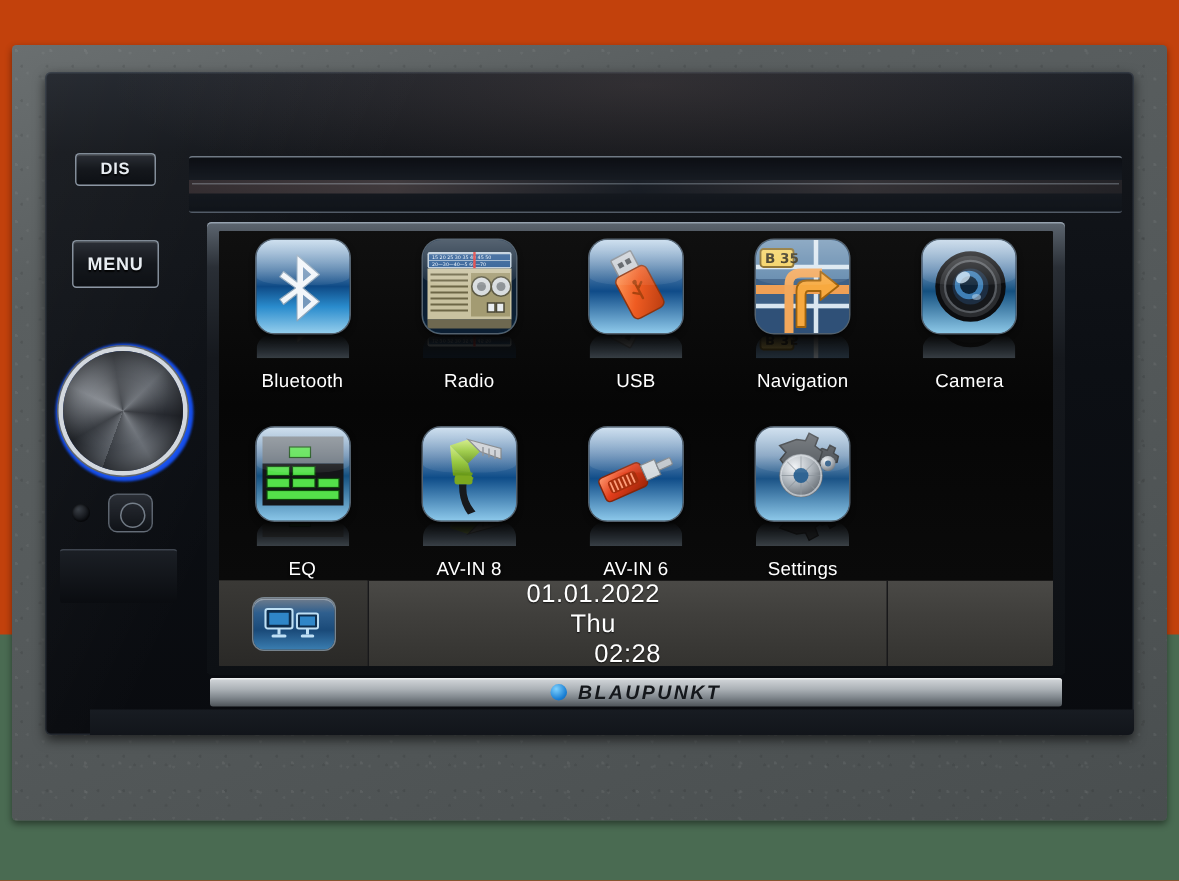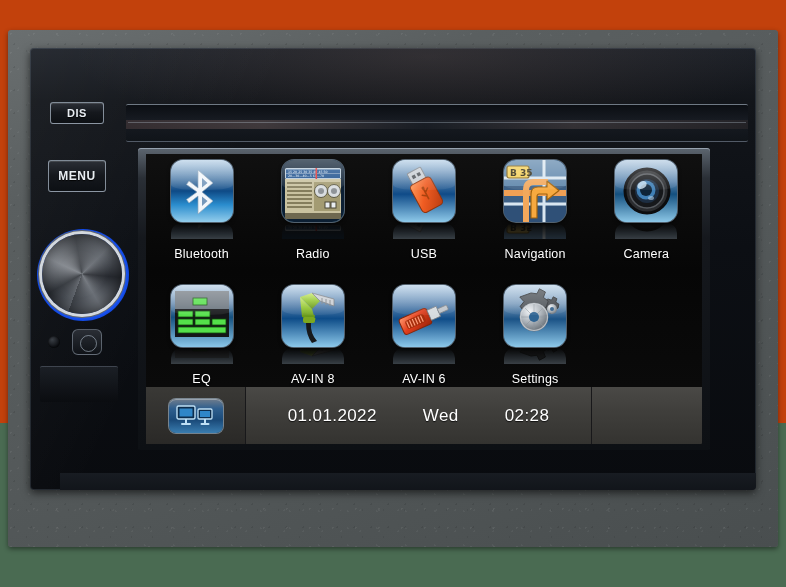--- a/index.html
+++ b/index.html
@@ -290,20 +290,21 @@
     display: flex;
     align-items: stretch;
     background: linear-gradient(180deg, #4a4946 0%, #403f3c 40%, #343330 100%);
     border-top: 1px solid #0a0a0a;
   }
   .status-cell {
     display: flex;
     align-items: center;
     justify-content: center;
     border-right: 1px solid #18181a;
+    flex-direction: column;
   }
   .sb-left   { width: 100px; background: linear-gradient(180deg, #3a3936, #2a2927); }
   .sb-middle { flex: 1; gap: 0; }
   .sb-right  { width: 110px; border-right: none; }
 
   .sb-text {
     color: #ffffff;
     font-size: 17px;
     letter-spacing: 0.4px;
     text-shadow: 0 1px 1px rgba(0,0,0,0.75);
@@ -889,26 +890,30 @@
                 <rect x="5" y="19" width="10" height="2" rx="1" fill="#bfe0f5"></rect>
                 <rect x="22" y="5" width="14" height="10" rx="1.2" fill="#0d2d4d" stroke="#bfe0f5" stroke-width="1.3"></rect>
                 <rect x="24" y="7" width="10" height="6" fill="#2f86c8"></rect>
                 <rect x="28" y="15" width="2" height="4" fill="#bfe0f5"></rect>
                 <rect x="24.5" y="19" width="9" height="2" rx="1" fill="#bfe0f5"></rect>
               </svg>
             </div>
           </div>
           <div class="status-cell sb-middle">
             <span class="sb-text sb-date">01.01.2022</span>
-            <span class="sb-text sb-day">Wed</span>
+            <span class="sb-text sb-day">Thu</span>
             <span class="sb-text sb-time">02:28</span>
           </div>
           <div class="status-cell sb-right"></div>
         </div>
 
       </div>
     </div>
 
+    <div class="brand-strip">
+      <span class="brand-dot"></span>
+      <span class="brand-name">BLAUPUNKT</span>
+    </div>
 
     <div class="unit-bottom-lip"></div>
   </div>
 
 </div>
 
 </body></html>

